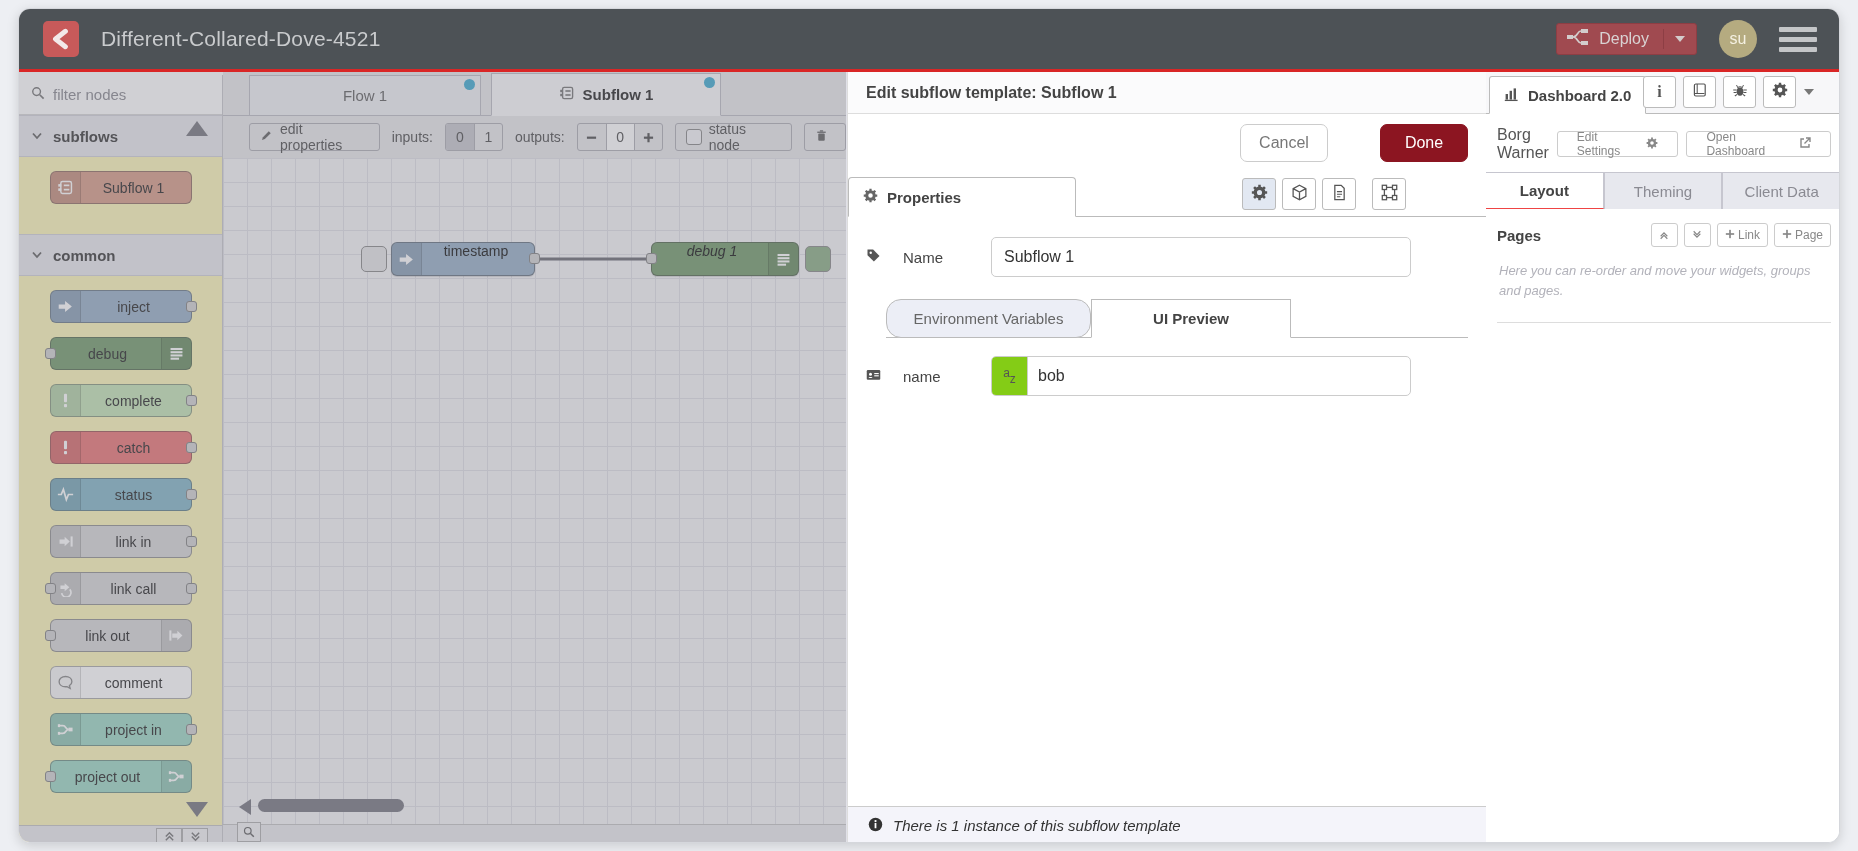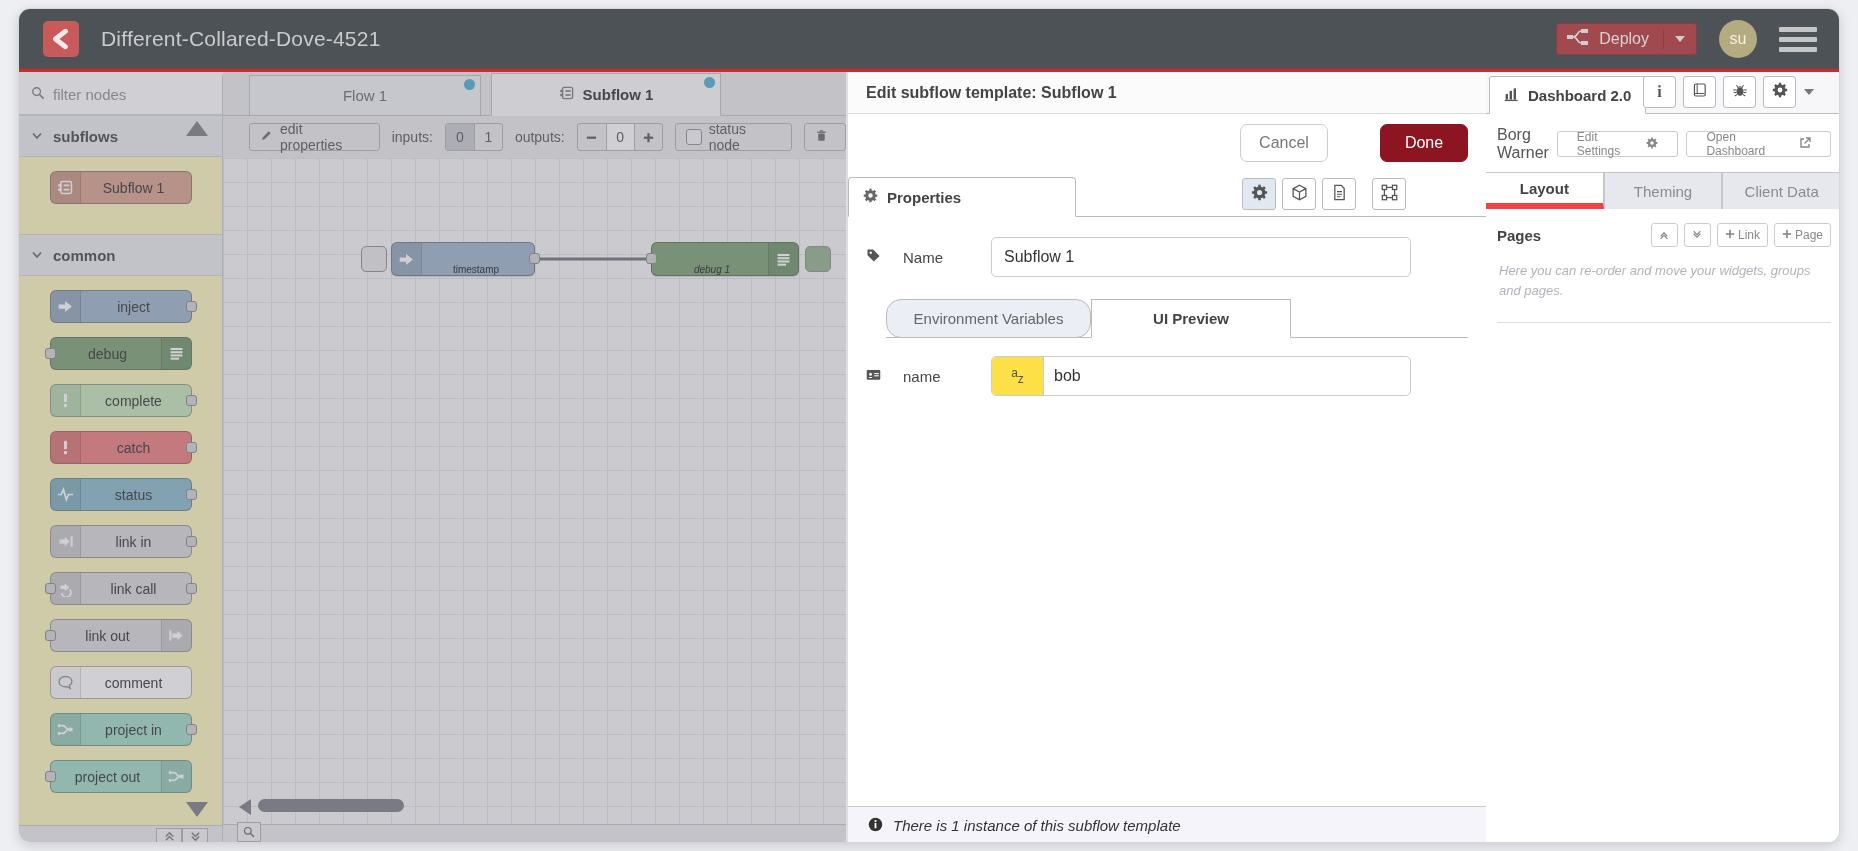--- a/index.html
+++ b/index.html
@@ -68,21 +68,21 @@
   .seg:first-child { border-left:none; }
   .seg.sel { background:#cfcfd5; }
   .seg svg { width:11px; height:11px; }
   .chk { width:16px; height:16px; border:1px solid #999; border-radius:3px; background:#f6f6f8; }
   .trash { width:42px; flex:none; }
 
   
   .canvas { position:relative; height:666px; background:#f7f7f9;
             background-image:linear-gradient(#e4e4e9 1px, transparent 1px), linear-gradient(90deg,#e4e4e9 1px, transparent 1px);
             background-size:24px 24px; overflow:hidden; }
-  .cnode { position:absolute; height:34px; border:1px solid rgba(70,70,70,.45); border-radius:6px; font-size:10px; color:#333; display:flex; align-items:flex-end; box-shadow:0 1px 1px rgba(0,0,0,.12); }
+  .cnode { position:absolute; height:34px; border:1px solid rgba(70,70,70,.45); border-radius:6px; font-size:14px; color:#333; display:flex; align-items:flex-start; box-shadow:0 1px 1px rgba(0,0,0,.12); }
   .node-btn { position:absolute; width:26px; height:26px; border:1px solid #9a9a9a; border-radius:5px; background:#e9e9eb; }
   .wiresvg { position:absolute; left:0; top:0; width:100%; height:100%; pointer-events:none; }
   .hscroll { position:absolute; left:35px; top:641px; width:146px; height:13px; border-radius:7px; background:#8a8a92; }
   .harrow { position:absolute; left:16px; top:641px; width:0; height:0; border-top:8px solid transparent; border-bottom:8px solid transparent; border-right:12px solid #8a8a92; }
   .ws-foot { height:20px; background:#ededf0; border-top:1px solid #ccc; position:relative; }
   .zoombtn { position:absolute; left:14px; top:-3px; width:24px; height:20px; border:1px solid #bbb; background:#f4f4f6; display:flex; align-items:center; justify-content:center; color:#777; }
   .zoombtn svg { width:12px; height:12px; }
 
   .shade { position:absolute; left:0; top:0; width:827px; height:772px; background:rgba(80,83,95,.27); z-index:40; pointer-events:none; }
 
@@ -107,21 +107,21 @@
   .tray-form { flex:1; padding:20px 18px; }
   .frow { display:flex; align-items:center; margin-bottom:16px; }
   .flabel { width:125px; display:flex; align-items:center; gap:22px; font-size:15px; color:#444; }
   .flabel svg { width:15px; height:15px; color:#555; }
   .finput { width:420px; height:40px; border:1px solid #ccc; border-radius:5px; font-size:16px; color:#333; display:flex; align-items:center; padding:0 12px; background:#fff; }
   .etabs { display:flex; align-items:flex-end; border-bottom:1px solid #bbb; margin:22px 0 18px 20px; width:582px; }
   .etab { height:39px; display:flex; align-items:center; justify-content:center; font-size:15px; border:1px solid #bbb; border-bottom:none; margin-bottom:-1px; }
   .etab.idle { width:205px; background:#eceef6; color:#666; border-bottom:1px solid #bbb;border-radius:15px; }
   .etab.on { width:200px; background:#fff; color:#444; font-weight:bold; border-bottom:1px solid #fff; }
   .typed { width:420px; height:40px; border:1px solid #ccc; border-radius:5px; display:flex; overflow:hidden; background:#fff; }
-  .typed .tprefix { width:52px; background:#fde047; border-right:1px solid #ccc; display:flex; align-items:center; justify-content:center; color:#555; font-size:12px; line-height:1; }
+  .typed .tprefix { width:36px; background:#84cc16; border-right:1px solid #ccc; display:flex; align-items:center; justify-content:center; color:#555; font-size:12px; line-height:1; }
   .typed .tprefix .az b { font-size:12px; font-weight:normal; position:relative; top:-3px; }
   .typed .tprefix .az i { font-style:normal; font-size:12px; position:relative; top:3px; }
   .typed .tval { flex:1; display:flex; align-items:center; padding:0 10px; font-size:16px; color:#333; }
   .tray-foot { height:38px; background:#f4f4fa; border-top:1px solid #ccc; display:flex; align-items:center; gap:10px; padding:0 20px; font-size:15px; color:#333; font-style:italic; }
   .tray-foot svg { width:15px; height:15px; color:#333; }
 
   
   .sb-tabs { height:42px; background:#f7f7f9; border-bottom:1px solid #bbb; display:flex; align-items:flex-end; padding-left:4px; position:relative; }
   .sb-maintab { height:38px; background:#fff; border:1px solid #bbb; border-bottom:1px solid #fff; margin-bottom:-1px; border-radius:3px 3px 0 0; display:flex; align-items:center; gap:8px; padding:0 14px; font-size:15px; font-weight:bold; color:#444; }
   .sb-maintab svg { width:16px; height:16px; color:#555; }
@@ -129,21 +129,21 @@
   .sb-icons .ibtn { width:33px; height:32px; border:1px solid #bbb; border-radius:3px; background:#fff; color:#555; display:flex; align-items:center; justify-content:center; font-size:16px; }
   .sb-icons .ibtn svg { width:16px; height:16px; }
   .sb-caret { color:#777; display:flex; }
   .sb-caret svg { width:12px; height:10px; }
   .sb-project { display:flex; align-items:center; padding:12px 10px 10px 12px; gap:8px; }
   .sb-project .pname { font-size:16px; color:#555; flex:1; }
   .sbtn { height:26px; border:1px solid #ccc; border-radius:3px; background:#fff; color:#888; font-size:12px; display:flex; align-items:center; gap:6px; padding:0 19px; }
   .sbtn svg { width:12px; height:12px; }
   .sb-tabs2 { display:flex; border-bottom:1px solid #bbb; align-items:flex-end; }
   .stab { flex:1; height:37px; display:flex; align-items:center; justify-content:center; font-size:15px; border:1px solid #c6c6cf; border-bottom:none; margin-bottom:-1px; background:#e7e8ee; color:#8a8a92; }
-  .stab.on { background:#fff; color:#444; font-weight:bold; border-bottom:6px solid #ef4444; }
+  .stab.on { background:#fff; color:#444; font-weight:bold; border-bottom:1px solid #ef4444; }
   .sb-pagesrow { display:flex; align-items:center; padding:14px 10px 6px 12px; gap:6px; }
   .sb-pagesrow .ptitle { font-size:15px; font-weight:bold; color:#444; flex:1; }
   .minibtn { height:24px; min-width:27px; border:1px solid #ccc; border-radius:3px; background:#fff; color:#888; font-size:12px; display:flex; align-items:center; justify-content:center; padding:0 7px; gap:3px; }
   .minibtn svg { width:10px; height:10px; }
   .sb-help { margin:8px 14px 0 14px; font-size:13px; font-style:italic; color:#b2b2ba; line-height:1.5; }
   .sb-div { margin:22px 10px 0 12px; border-top:1px solid #ddd; }
 </style>
 </head>
 <body>
 

